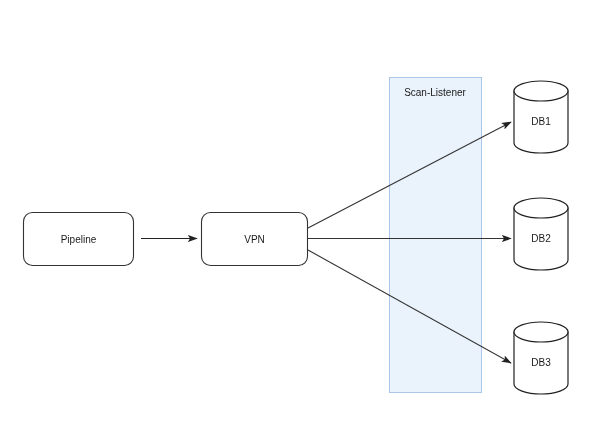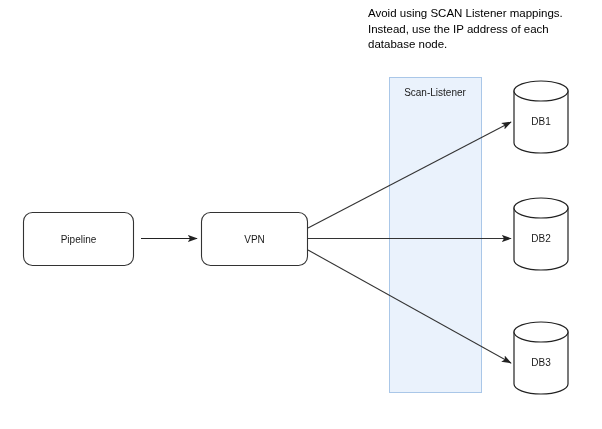--- a/index.html
+++ b/index.html
@@ -96,17 +96,14 @@
       <text class="node-label" x="541" y="239">DB2</text>
     </g>
 
     <g>
       <path d="M514,332 L514,384 A27,10 0 0 0 568,384 L568,332 Z" fill="#ffffff" stroke="#222222" stroke-width="1.2"></path>
       <ellipse cx="541" cy="332" rx="27" ry="10" fill="#ffffff" stroke="#222222" stroke-width="1.2"></ellipse>
       <text class="node-label" x="541" y="363">DB3</text>
     </g>
   </svg>
 
-  <div class="annotation-text">Avoid using SCAN Listener mappings.
-Instead, use the IP address of each
-database node.</div>
 
 </div>
 
 </body></html>

